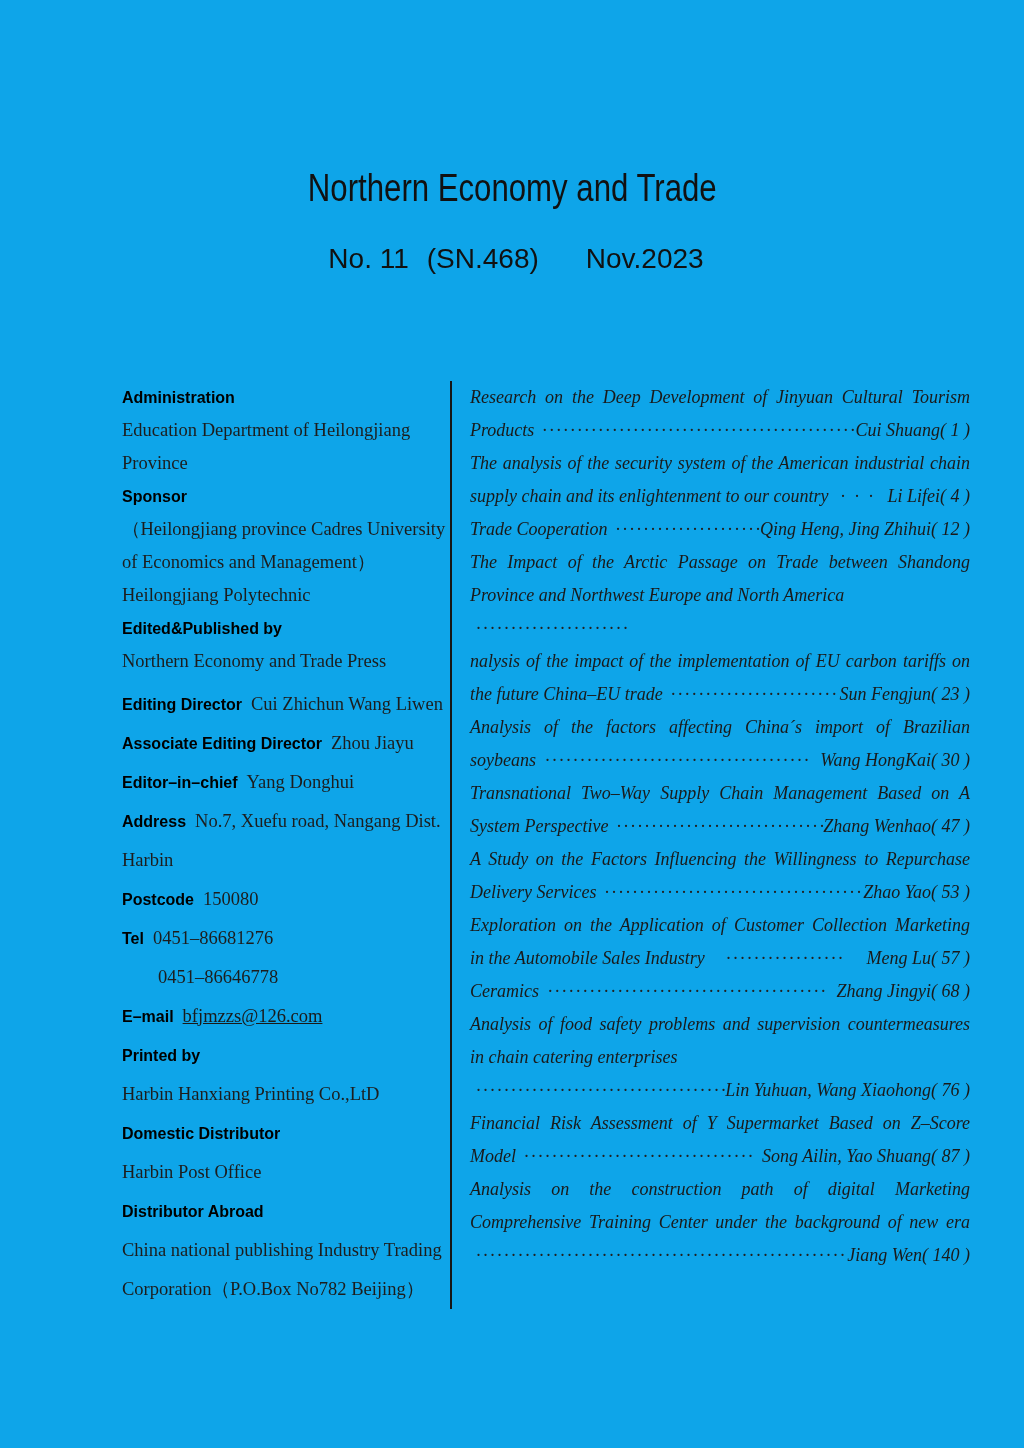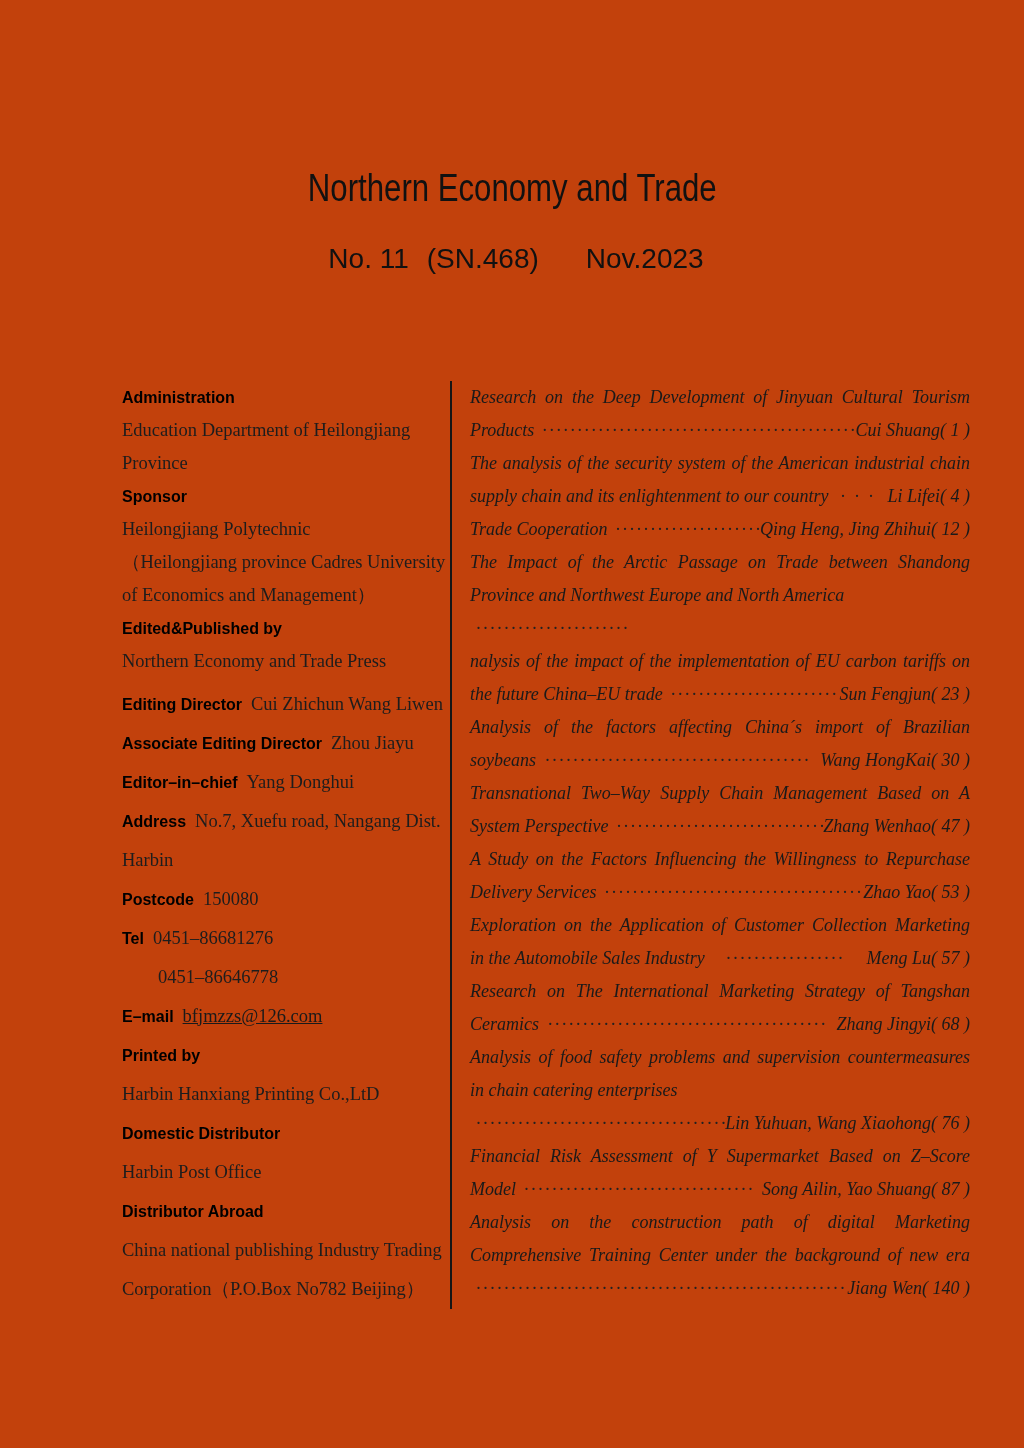--- a/index.html
+++ b/index.html
@@ -1,17 +1,17 @@
 <!DOCTYPE html>
 <html><head>
 <meta charset="utf-8">
 <style>
   html,body{margin:0;padding:0;background:#ffffff;}
   .page{
-    width:1024px;height:1448px;background:#c2410c;overflow:hidden;
+    width:1024px;height:1448px;background:#0ea5e9;overflow:hidden;
     font-family:"Liberation Serif",serif;color:#1a1a1a;position:relative;
   }
   
   .masthead{padding-top:168px;}
   h1.journal-title{
     margin:0;text-align:center;font-family:"Liberation Sans",sans-serif;
     font-weight:400;font-size:38px;line-height:1.1;color:#111;
   }
   .title-inner{display:inline-block;transform:scaleX(.82);transform-origin:center;white-space:nowrap;}
   .issue-line{
@@ -59,22 +59,22 @@
   <div class="columns">
 
     <aside class="left-col">
       <div class="grp-upper">
         <div class="block">
           <p class="lbl-line">Administration</p>
           <p>Education Department of Heilongjiang Province</p>
         </div>
         <div class="block">
           <p class="lbl-line">Sponsor</p>
+          <p>（Heilongjiang province Cadres University of Economics and Management）</p>
           <p>Heilongjiang Polytechnic</p>
-          <p>（Heilongjiang province Cadres University of Economics and Management）</p>
         </div>
         <div class="block">
           <p class="lbl-line">Edited&amp;Published by</p>
           <p>Northern Economy and Trade Press</p>
         </div>
       </div>
 
       <div class="grp-lower">
         <div class="block">
           <p><span class="lbl-inline">Editing Director</span><span>Cui Zhichun Wang Liwen</span></p>
@@ -190,21 +190,20 @@
       <div class="article">
         <p class="line full">Exploration on the Application of Customer Collection Marketing</p>
         <p class="line leader">
             <span class="ltext">in the Automobile Sales Industry</span>
             <span class="dots">·················</span>
             <span class="tail"><span>Meng Lu</span><span>( 57 )</span></span>
           </p>
       </div>
 
       <div class="article">
-        <p class="line full">Research on The International Marketing Strategy of Tangshan</p>
         <p class="line leader">
             <span class="ltext">Ceramics</span>
             <span class="dots">········································</span>
             <span class="tail"><span>Zhang Jingyi</span><span>( 68 )</span></span>
           </p>
       </div>
 
       <div class="article">
         <p class="line full">Analysis of food safety problems and supervision countermeasures</p>
         <p class="line plain">in chain catering enterprises</p>

